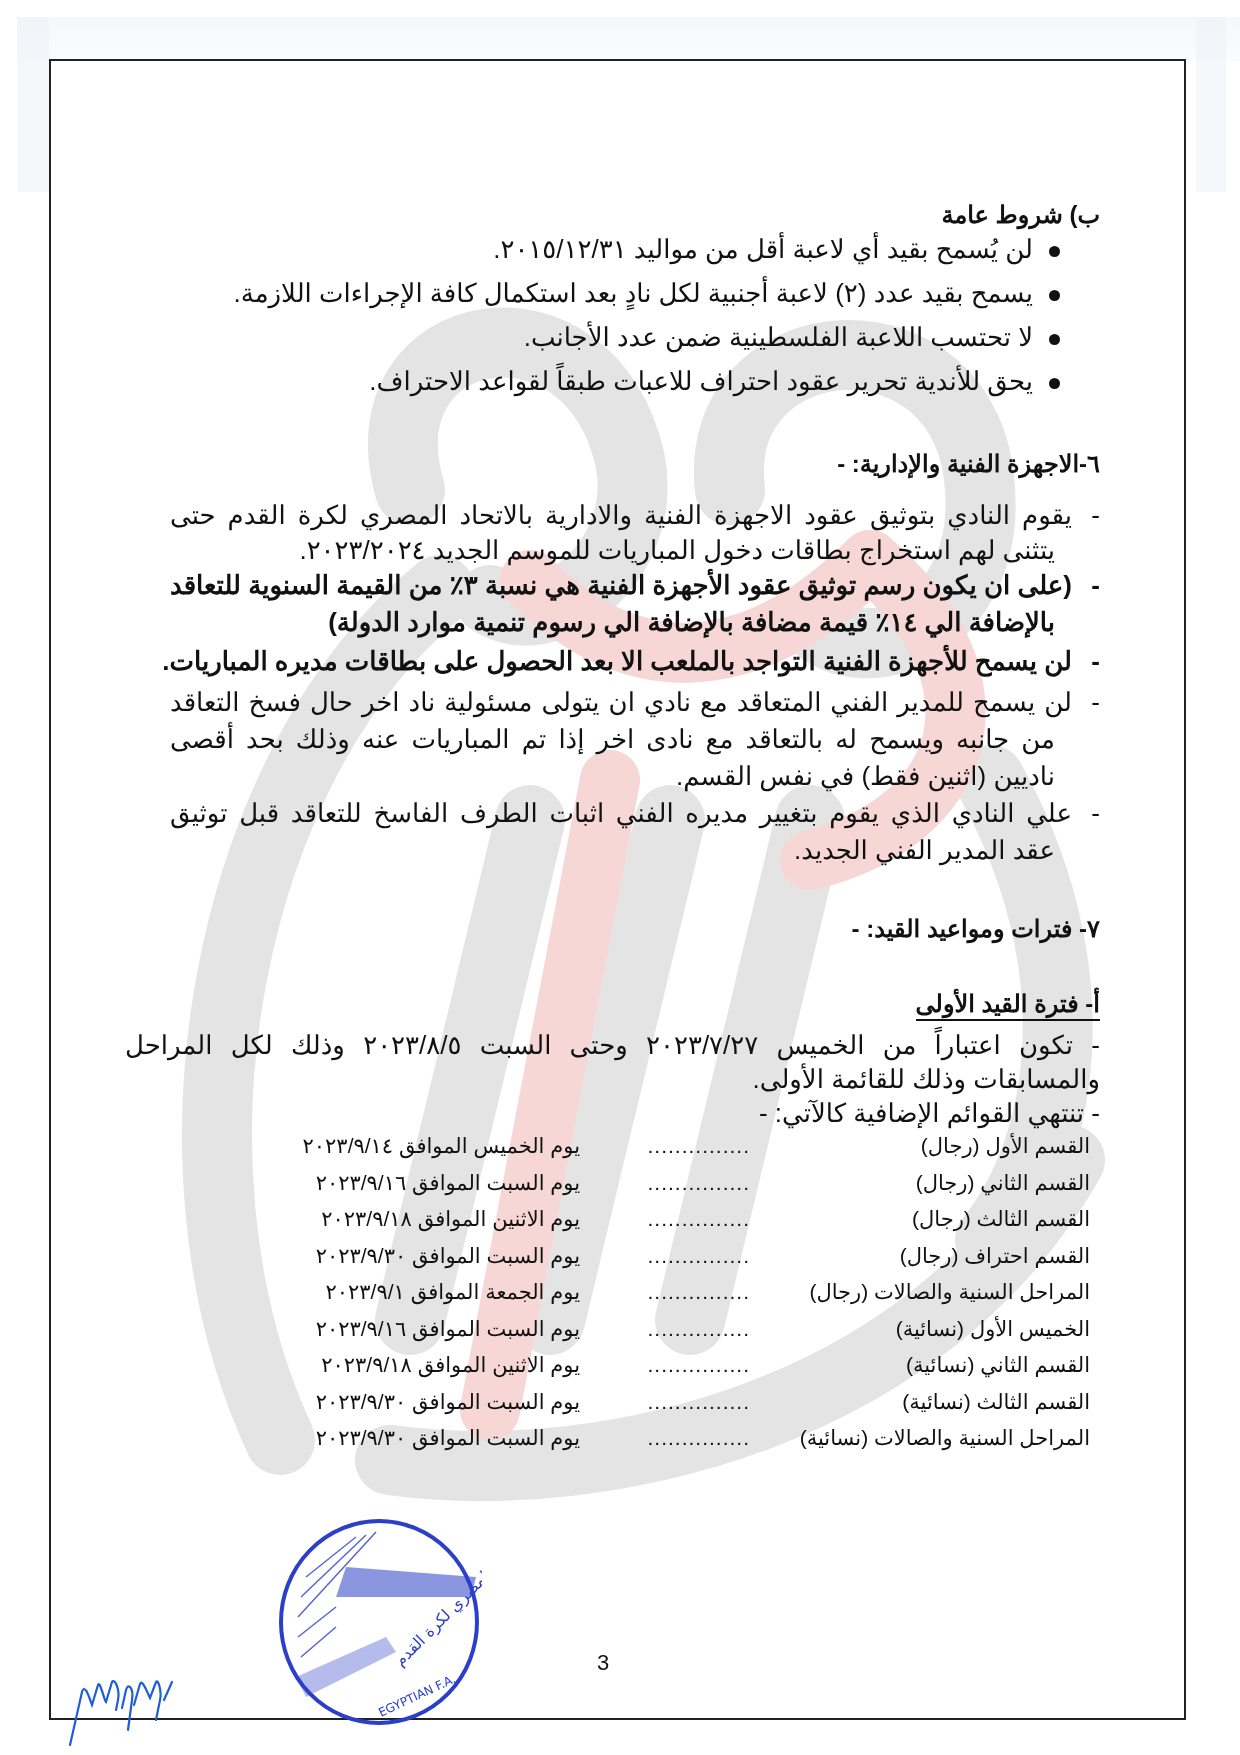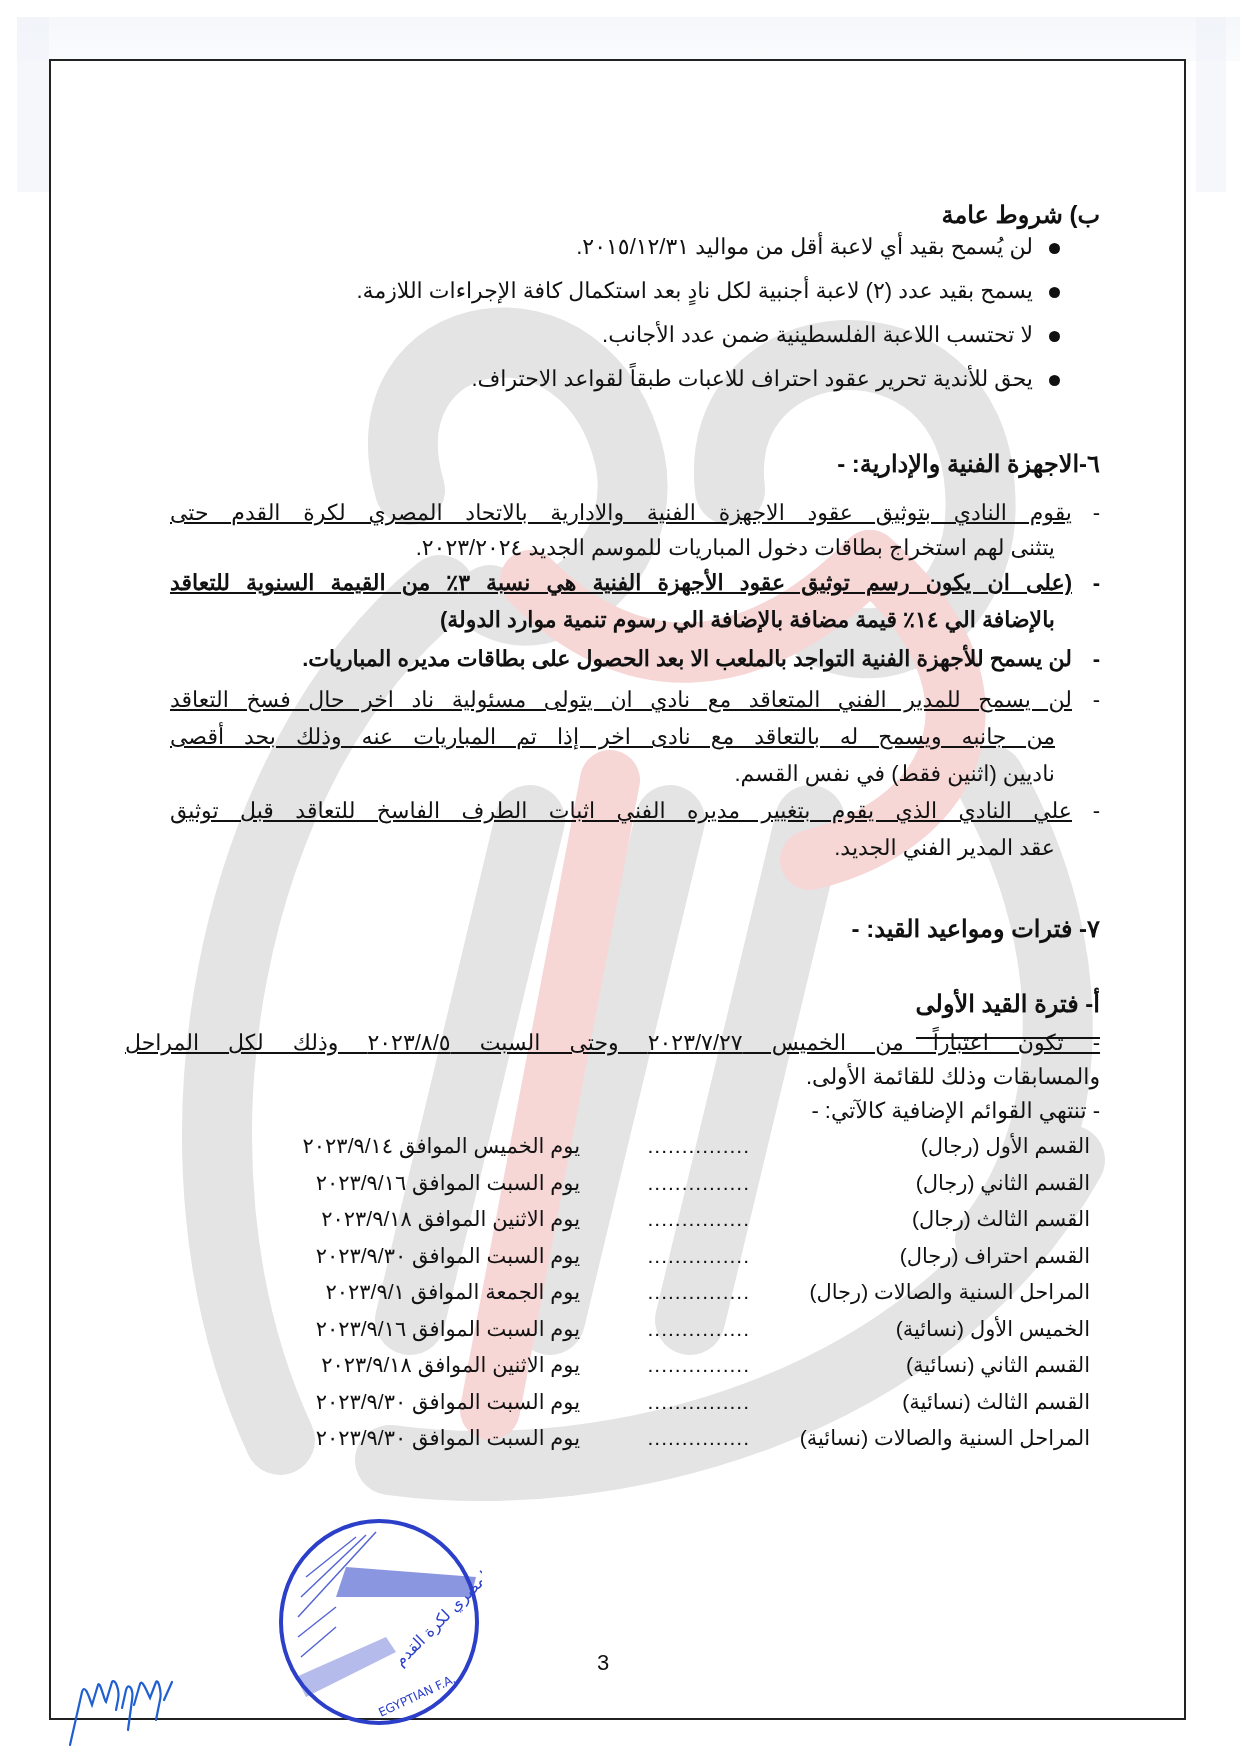--- a/index.html
+++ b/index.html
@@ -15,27 +15,27 @@
   .page-border {
     position: absolute; left: 49px; top: 59px; width: 1137px; height: 1661px;
     border: 2px solid #222; box-sizing: border-box;
   }
   .watermark { position: absolute; left: 110px; top: 260px; width: 1040px; height: 1250px; pointer-events: none; }
 
   .content {
     position: absolute; left: 125px; top: 190px; width: 975px;
     direction: rtl; text-align: right; font-family: "Liberation Sans", sans-serif;
   }
-  .line { position: absolute; right: 0; white-space: nowrap; font-size: 22px; }
+  .line { position: absolute; right: 0; white-space: nowrap; font-size: 26px; }
   .heading { font-weight: bold; font-size: 24px; }
   .bold { font-weight: bold; }
   .bullet-dot { display: inline-block; width: 11px; height: 11px; border-radius: 50%; background: #111; margin-left: 16px; vertical-align: middle; }
   .dash { display: inline-block; width: 28px; }
-  .justify { text-align: justify; text-align-last: justify; white-space: normal; width: 930px; text-decoration: underline; }
-  .underlined { border-bottom: 2px solid #111; padding-bottom: 20px; }
+  .justify { text-align: justify; text-align-last: justify; white-space: normal; width: 930px; }
+  .underlined { border-bottom: 2px solid #111; padding-bottom: 2px; }
 
   .deadline-row { position: absolute; right: 0; width: 850px; height: 32px; font-size: 21px; }
   .deadline-row .div-name { position: absolute; right: 0; top: 0; white-space: nowrap; }
   .deadline-row .leader { position: absolute; right: 340px; top: 0; letter-spacing: 1px; }
   .deadline-row .deadline { position: absolute; right: 510px; top: 0; white-space: nowrap; }
 
   .stamp { position: absolute; left: 276px; top: 1517px; width: 206px; height: 210px; }
   .page-number { position: absolute; left: 597px; top: 1650px; font-size: 22px; font-family: "Liberation Sans", sans-serif; }
   .signature { position: absolute; left: 60px; top: 1670px; width: 120px; height: 80px; }
 </style>

